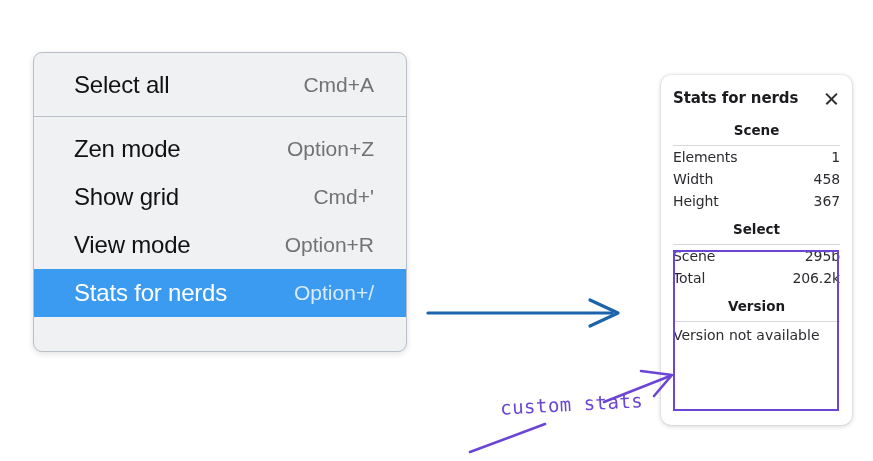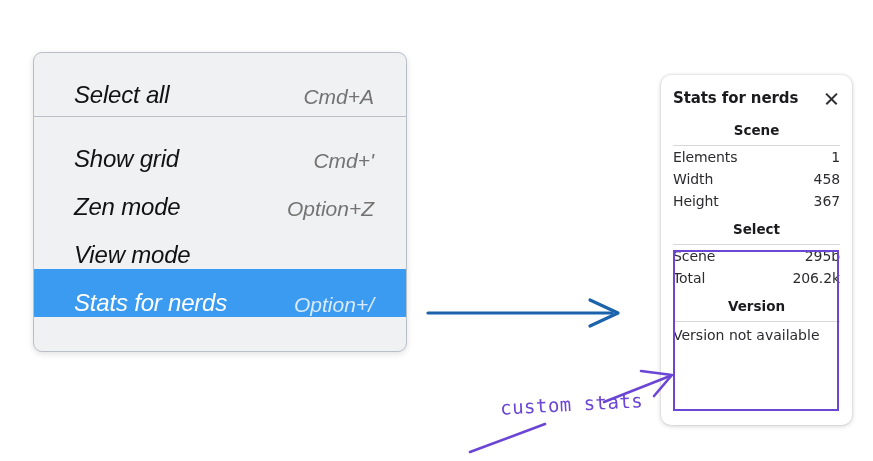--- a/index.html
+++ b/index.html
@@ -34,27 +34,26 @@
   }
   .menu-group.first {
     border-bottom: 1px solid #b9bfc7;
     padding: 8px 0 7px 0;
   }
   .menu-group.second {
     padding: 8px 0 0 0;
   }
   .menu-item {
     display: flex;
-    align-items: flex-end;
+    align-items: center;
     justify-content: space-between;
     height: 48px;
     padding: 0 32px 0 40px;
     box-sizing: border-box;
     cursor: default;
-    font-style: italic;
   }
   .menu-item .label {
     font-size: 24px;
     color: #111214;
     letter-spacing: -0.2px;
     white-space: nowrap;
   }
   .menu-item .shortcut {
     font-size: 21px;
     color: #737373;
@@ -185,29 +184,30 @@
 
   <div class="menu-group first">
     <div class="menu-item">
       <span class="label">Select all</span>
       <span class="shortcut">Cmd+A</span>
     </div>
   </div>
 
   <div class="menu-group second">
     <div class="menu-item">
+      <span class="label">Zen mode</span>
+      <span class="shortcut">Option+Z</span>
+    </div>
+    <div class="menu-item">
       <span class="label">Show grid</span>
       <span class="shortcut">Cmd+'</span>
     </div>
     <div class="menu-item">
-      <span class="label">Zen mode</span>
-      <span class="shortcut">Option+Z</span>
-    </div>
-    <div class="menu-item">
       <span class="label">View mode</span>
+      <span class="shortcut">Option+R</span>
     </div>
     <div class="menu-item selected">
       <span class="label">Stats for nerds</span>
       <span class="shortcut">Option+/</span>
     </div>
   </div>
 
   <div class="menu-footer"></div>
 </div>
 

